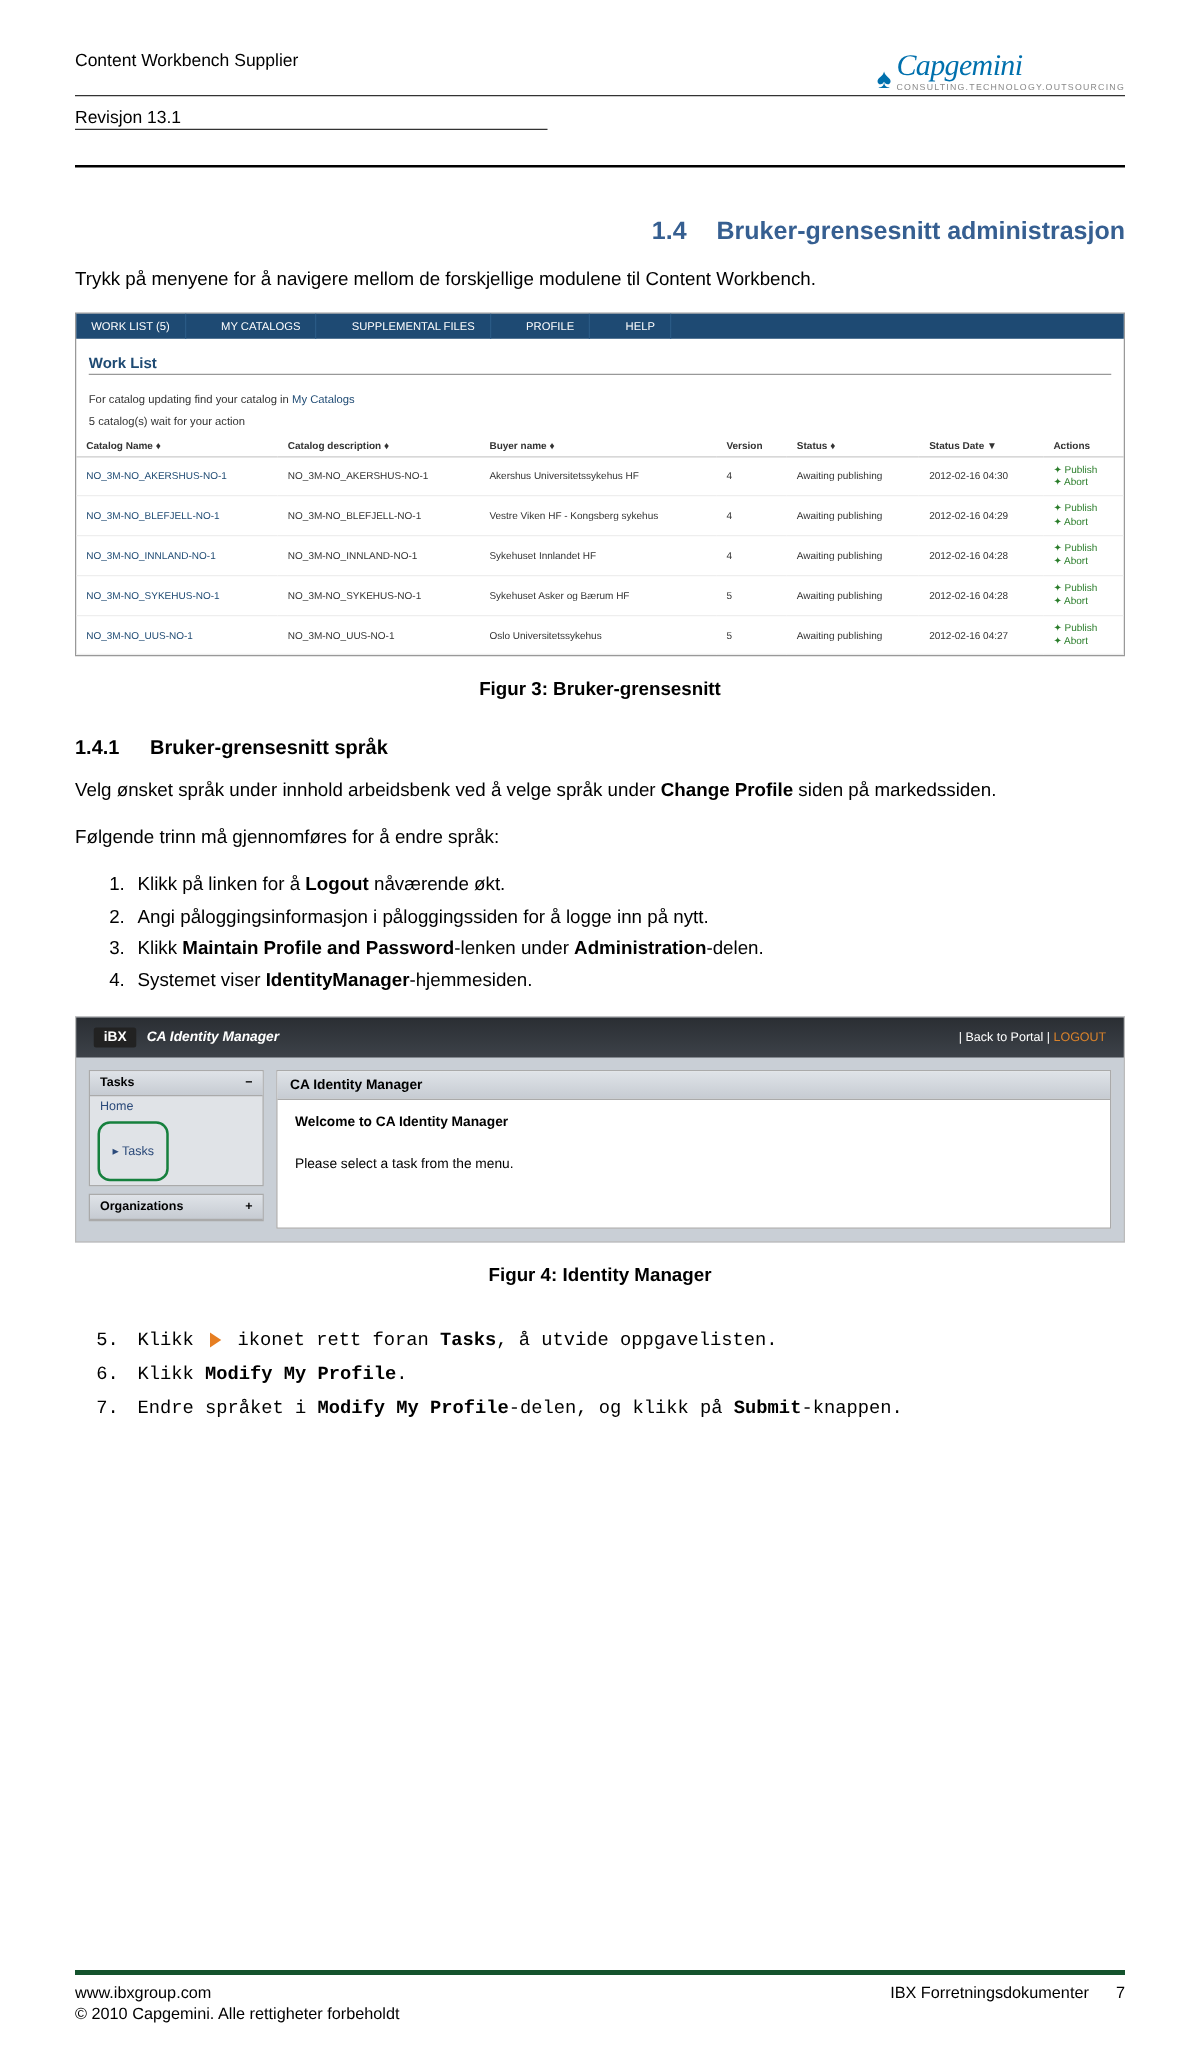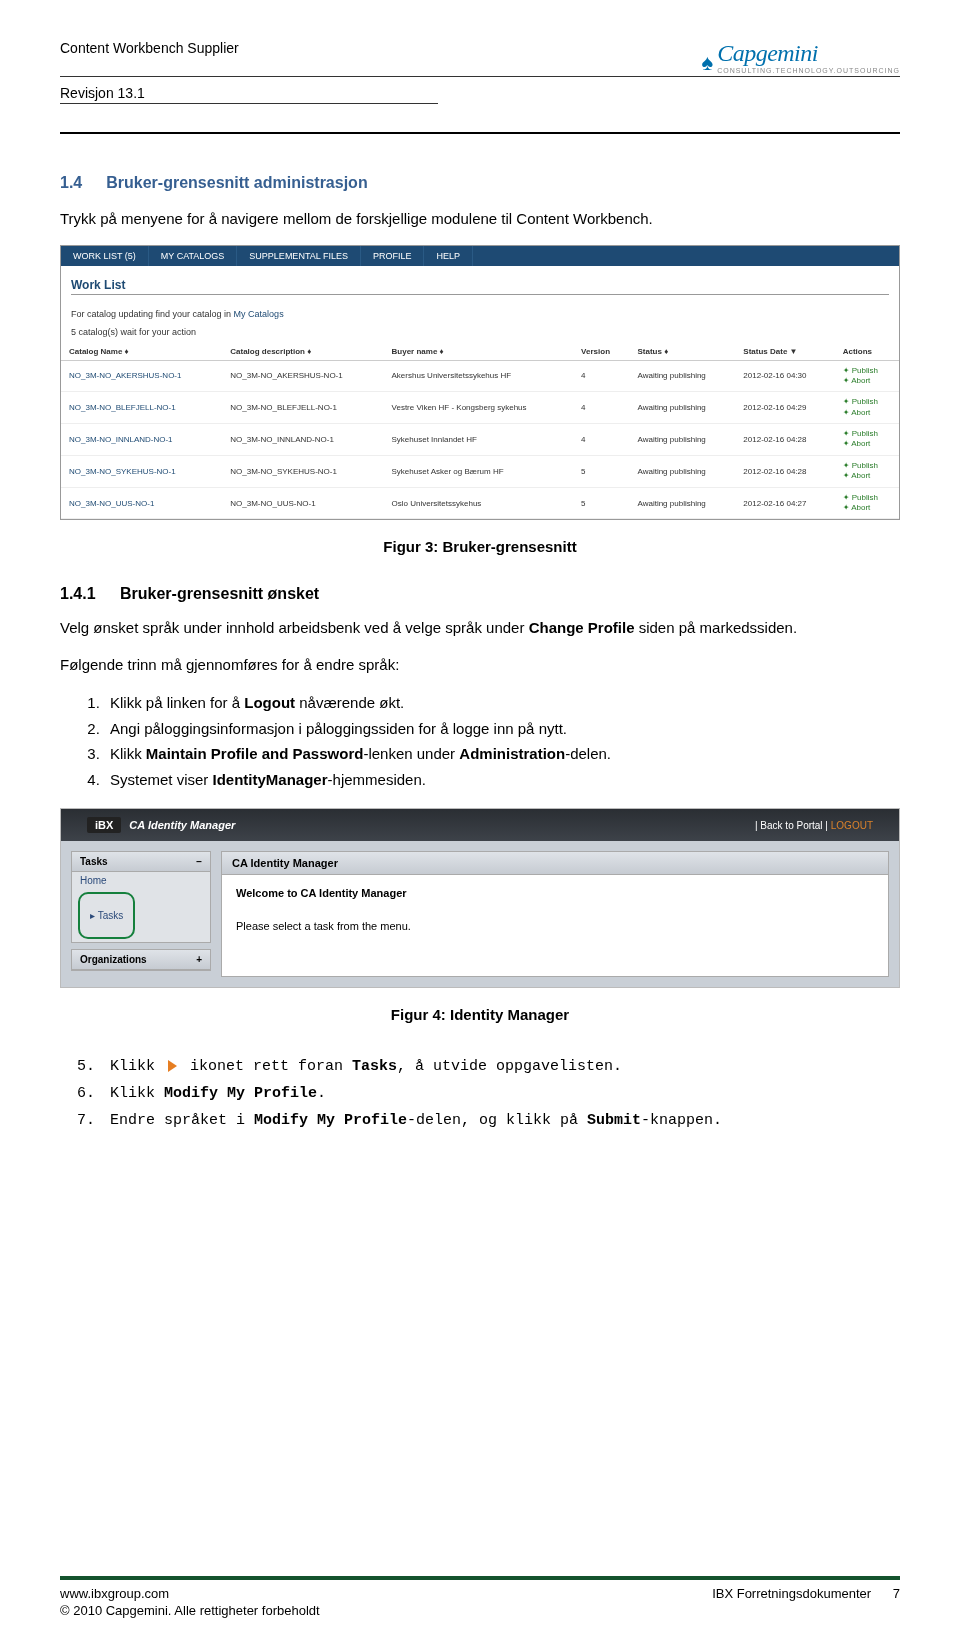--- a/index.html
+++ b/index.html
@@ -14,43 +14,43 @@
     min-height: 1648px;
   }
   .header-row { display: flex; justify-content: space-between; border-bottom: 1px solid #333; padding-bottom: 2px;}
   .header-title { font-size: 14px; }
   .logo { display:flex; align-items:flex-end; gap:4px; }
   .logo-icon { color:#0070ad; font-size:22px; line-height:1;}
   .logo-text { font-family: Georgia, serif; font-size:24px; color:#0070ad; font-style: italic; letter-spacing:-0.5px;}
   .logo-sub { font-size:7px; color:#888; letter-spacing:1px; text-align:right;}
   .revision { font-size:14px; border-bottom:1px solid #333; display:inline-block; margin-top:6px; padding:2px 0 2px 0; width: 45%;}
   .hr { border-bottom: 2px solid #000; margin-top: 28px; margin-bottom: 40px; }
-  h2.section { color:#365f91; font-size:16px; font-weight:bold; margin-bottom:16px;}
+  h2.section { color:#365f91; font-size:20px; font-weight:bold; margin-bottom:16px;text-align:right;}
   .section-num { margin-right:24px;}
   .body-text { font-size:15px; line-height:1.5; margin: 6px 0 14px 0;}
   .shot1 { border:1px solid #999; background:#fff; font-size:8px; color:#333;}
-  .menubar { background:#1e4a73; color:#fff; display:flex; gap:0; padding:0;}
+  .menubar { background:#1e4a73; color:#fff; display:flex; gap:16px; padding:0;}
   .menubar span { padding:5px 12px; border-right:1px solid #2a5a85; font-size:9px;}
   .wl-title { color:#1e4a73; font-weight:bold; font-size:12px; padding:12px 10px 2px 10px;}
   .wl-hr { border-bottom:1px solid #999; margin:0 10px 14px 10px;}
   .wl-sub { padding:0 10px 4px 10px; font-size:9px;}
   .wl-sub a { color:#1e4a73;}
   .wl-count { padding:4px 10px 6px 10px; font-size:9px;}
   table.wl { width:100%; font-size:8px; border-collapse:collapse;}
   table.wl th { text-align:left; font-weight:bold; padding:4px 8px; border-bottom:1px solid #ccc;}
   table.wl td { padding:5px 8px; border-bottom:1px solid #eee;}
   table.wl td.link { color:#1e4a73;}
   .act { color:#2a7d2a; font-size:8px; line-height:1.3;}
   .caption { text-align:center; font-weight:bold; font-size:15px; margin:18px 0 30px 0;}
   h3.subsection { font-size:16px; font-weight:bold; margin-bottom:14px;}
   .sub-num { display:inline-block; width:60px;}
   ol.steps { margin:0 0 16px 44px; font-size:15px; line-height:1.7;}
   ol.steps li { padding-left:6px;}
   .shot2 { border:1px solid #bbb; background:#c9cfd6; font-size:11px;}
-  .s2-top { background:linear-gradient(#2a2e33,#3d4249); color:#fff; display:flex; justify-content:space-between; padding:8px 26px; align-items:center;}
+  .s2-top { background:linear-gradient(#2a2e33,#3d4249); color:#fff; display:flex; justify-content:space-between; padding:8px 14px; align-items:center;}
   .s2-top .brand { display:flex; align-items:center; gap:8px; font-style:italic; font-weight:bold;}
   .s2-top .brand .ibx { background:#222; color:#fff; padding:2px 8px; border-radius:2px; font-style:normal; font-family:Arial;}
   .s2-top .rlinks { font-size:10px;}
   .s2-top .rlinks .logout{ color:#d9822b;}
   .s2-body { display:flex; gap:10px; padding:10px;}
   .s2-side { width:140px;}
   .s2-side .box { background:#e0e3e7; border:1px solid #aaa; margin-bottom:6px;}
   .s2-side .hd { background:linear-gradient(#dfe3e8,#c6cbd2); padding:4px 8px; font-size:10px; font-weight:bold; border-bottom:1px solid #aaa; display:flex; justify-content:space-between;}
   .s2-side .item { padding:3px 8px; font-size:10px; color:#2b4a7a;}
   .s2-side .tasks-hl { display:inline-block; border:2px solid #15803d; border-radius:10px; padding:16px 10px; margin:3px 6px; font-size:10px; color:#2b4a7a;}
@@ -164,21 +164,21 @@
           <td class="act"><span>✦ Publish</span><br><span>✦ Abort</span></td>
         </tr>
       </tbody>
   </table>
 </div>
 
 <div class="caption">Figur 3: Bruker-grensesnitt</div>
 
 
 <h3 class="subsection">
-  <span class="sub-num">1.4.1</span><span>Bruker-grensesnitt ønsket</span>
+  <span class="sub-num">1.4.1</span><span>Bruker-grensesnitt språk</span>
 </h3>
 <p class="body-text">
   <span>Velg ønsket språk under innhold arbeidsbenk ved å velge språk under </span><b>Change Profile</b><span> siden på markedssiden.</span>
 </p>
 <p class="body-text">Følgende trinn må gjennomføres for å endre språk:</p>
 
 <ol class="steps">
   <li><span>Klikk på linken for å </span><b>Logout</b><span>  nåværende økt.</span></li>
   <li><span>Angi påloggingsinformasjon i påloggingssiden for å logge inn på nytt.</span></li>
   <li><span>Klikk </span><b>Maintain Profile and Password</b><span>-lenken under </span><b>Administration</b><span>-delen.</span></li>

